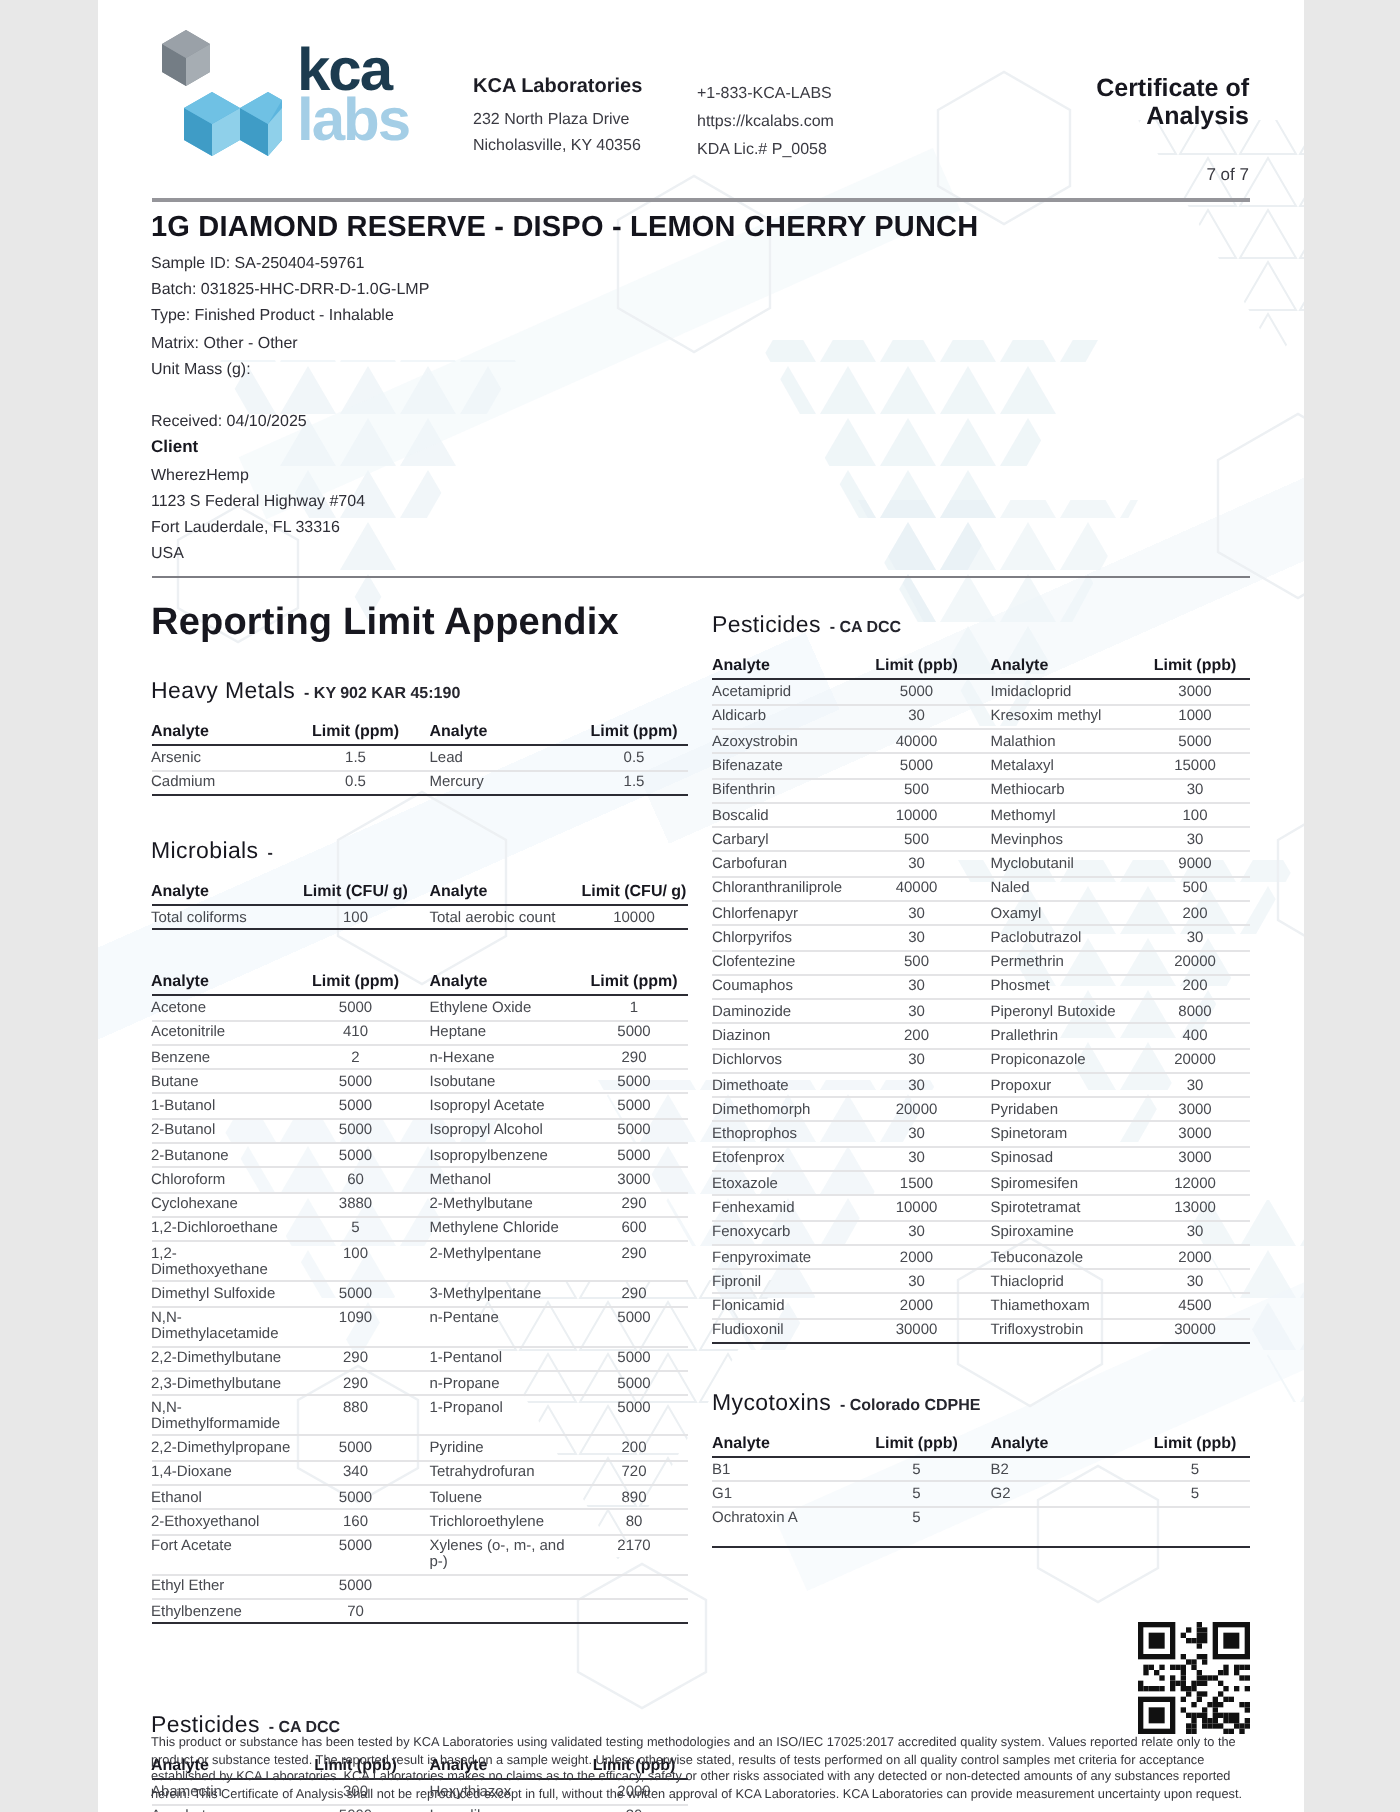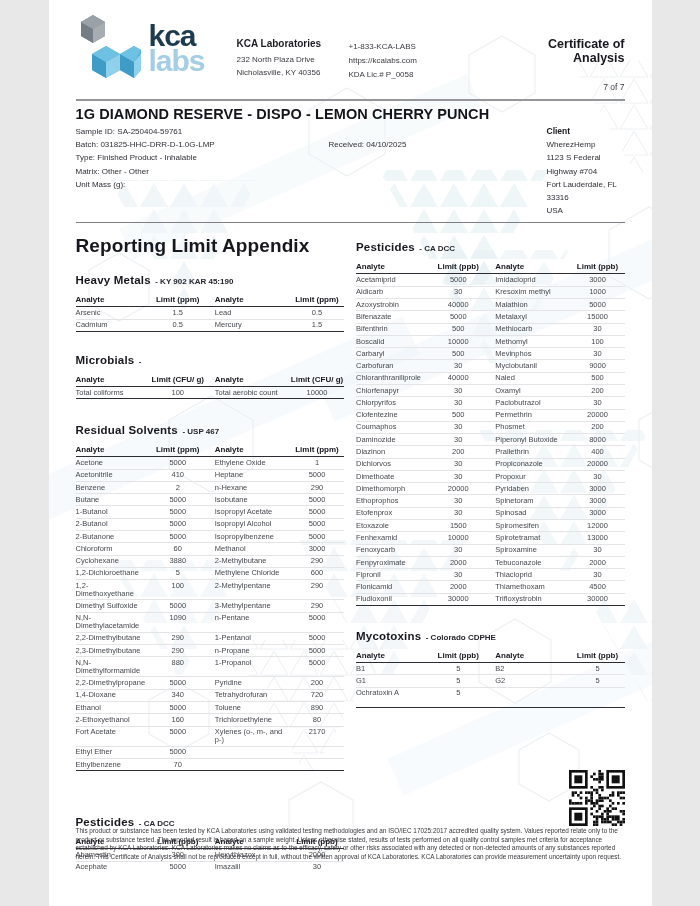--- a/index.html
+++ b/index.html
@@ -20,33 +20,33 @@
   .lab-name { font-size:10px; font-weight:bold; color:#1c1c24; margin-bottom:2px; }
   .contact { width:150px; padding-top:30px; font-size:8px; line-height:14px; color:#3a3a42; }
   .cert { flex:1; text-align:right; padding-top:27px; }
   .cert-title { font-size:12.5px; font-weight:bold; color:#17171f; }
   .cert-page { font-size:8.5px; margin-top:17px; color:#3a3a42; }
   .rule { border-top:2px solid #95959a; margin:7px 27px 0; }
   .rule2 { border-top:1.5px solid #7d7d83; margin:5px 27px 0; }
 
   
   .doc-title { margin:5px 27px 1px; font-size:14.5px; font-weight:bold; color:#14141c; letter-spacing:.1px; }
-  .sample { display:flex; margin:3px 27px 0; font-size:8px; line-height:13.2px; color:#2e2e36; }
+  .sample { display:flex; margin:3px 27px 0; font-size:8px; line-height:13.2px; color:#2e2e36;flex-direction:column; }
   .si-left { width:253px; }
   .si-dates { width:218px; padding-top:13.2px; }
   .si-client { flex:1; }
   .client-label { font-weight:bold; font-size:8.5px; color:#17171f; }
 
   
   .main { display:flex; gap:12px; margin:9px 27px 0; }
   .col { width:318px; }
   .appendix-title { font-size:19px; font-weight:bold; color:#17171f; margin:3px 0 0; letter-spacing:.1px; }
 
   .sec-head { margin-bottom:7px; }
-  .sec-title { font-size:11.5px; font-weight:bold; color:#17171f; letter-spacing:.2px; }
+  .sec-title { font-size:11.5px; font-weight:normal; color:#17171f; letter-spacing:.2px; }
   .sec-method { font-size:8px; font-weight:bold; color:#26262e; }
 
   .tbl { width:100%; }
   .thead { display:flex; align-items:flex-end; border-bottom:1.6px solid #2c2c34; padding-bottom:2px; }
   .thead .c { font-weight:bold; font-size:8px; color:#17171f; line-height:9px; }
   .tbody { border-bottom:1.6px solid #2c2c34; }
   .tbl.open .tbody { border-bottom:none; }
   .trow { display:flex; align-items:baseline; padding:1.7px 0; border-top:1px solid #e4e4e6; }
   .trow:first-child { border-top:none; }
   .trow .c { font-size:7.5px; line-height:7.9px; color:#46484e; }
@@ -237,24 +237,20 @@
                   <span class="c a">Total coliforms</span>
                   <span class="c l">100</span>
                   <span class="c a">Total aerobic count</span>
                   <span class="c l">10000</span>
                 </div>
               </div>
           </div>
         </div>
 
         <div class="sec-rs">
-          <div class="sec-head">
-            <span class="sec-title">Residual Solvents</span>
-            <span class="sec-method">- USP 467</span>
-          </div>
           <div class="tbl">
             <div class="thead">
               <span class="c a">Analyte</span>
               <span class="c l">Limit (ppm)</span>
               <span class="c a">Analyte</span>
               <span class="c l">Limit (ppm)</span>
             </div>
             <div class="tbody">
                 <div class="trow">
                   <span class="c a">Acetone</span>

